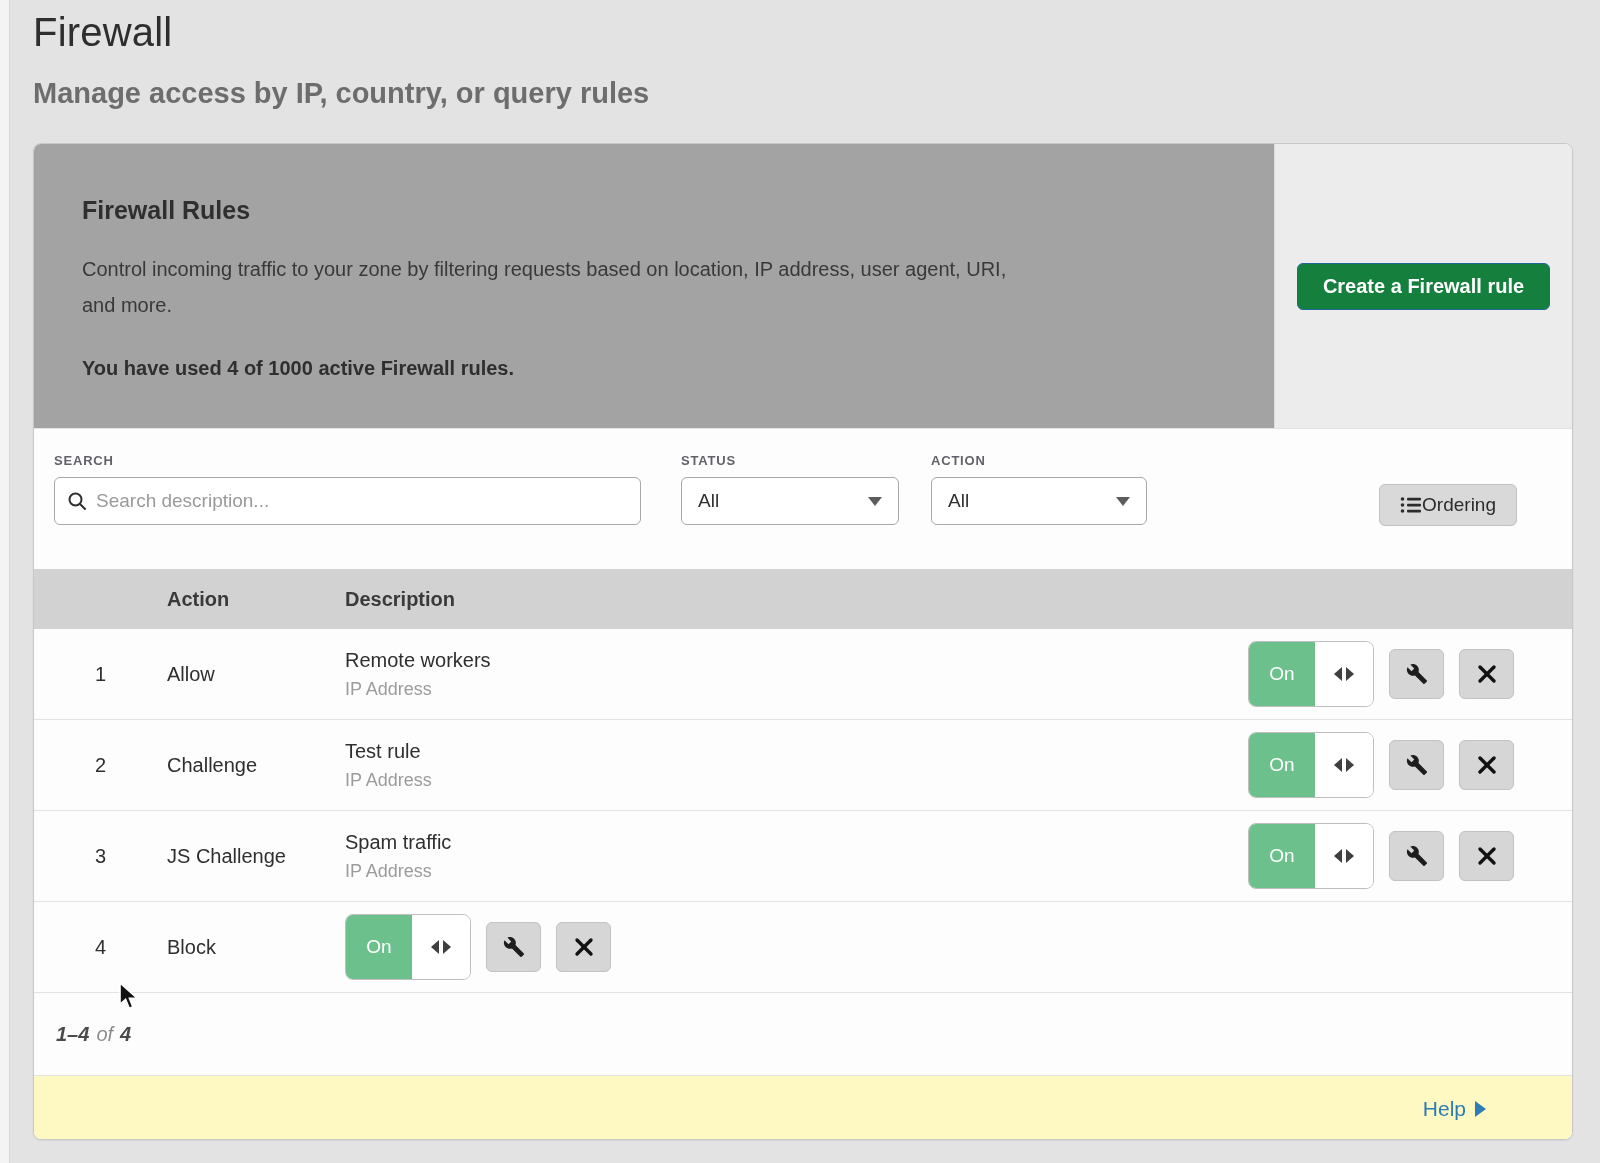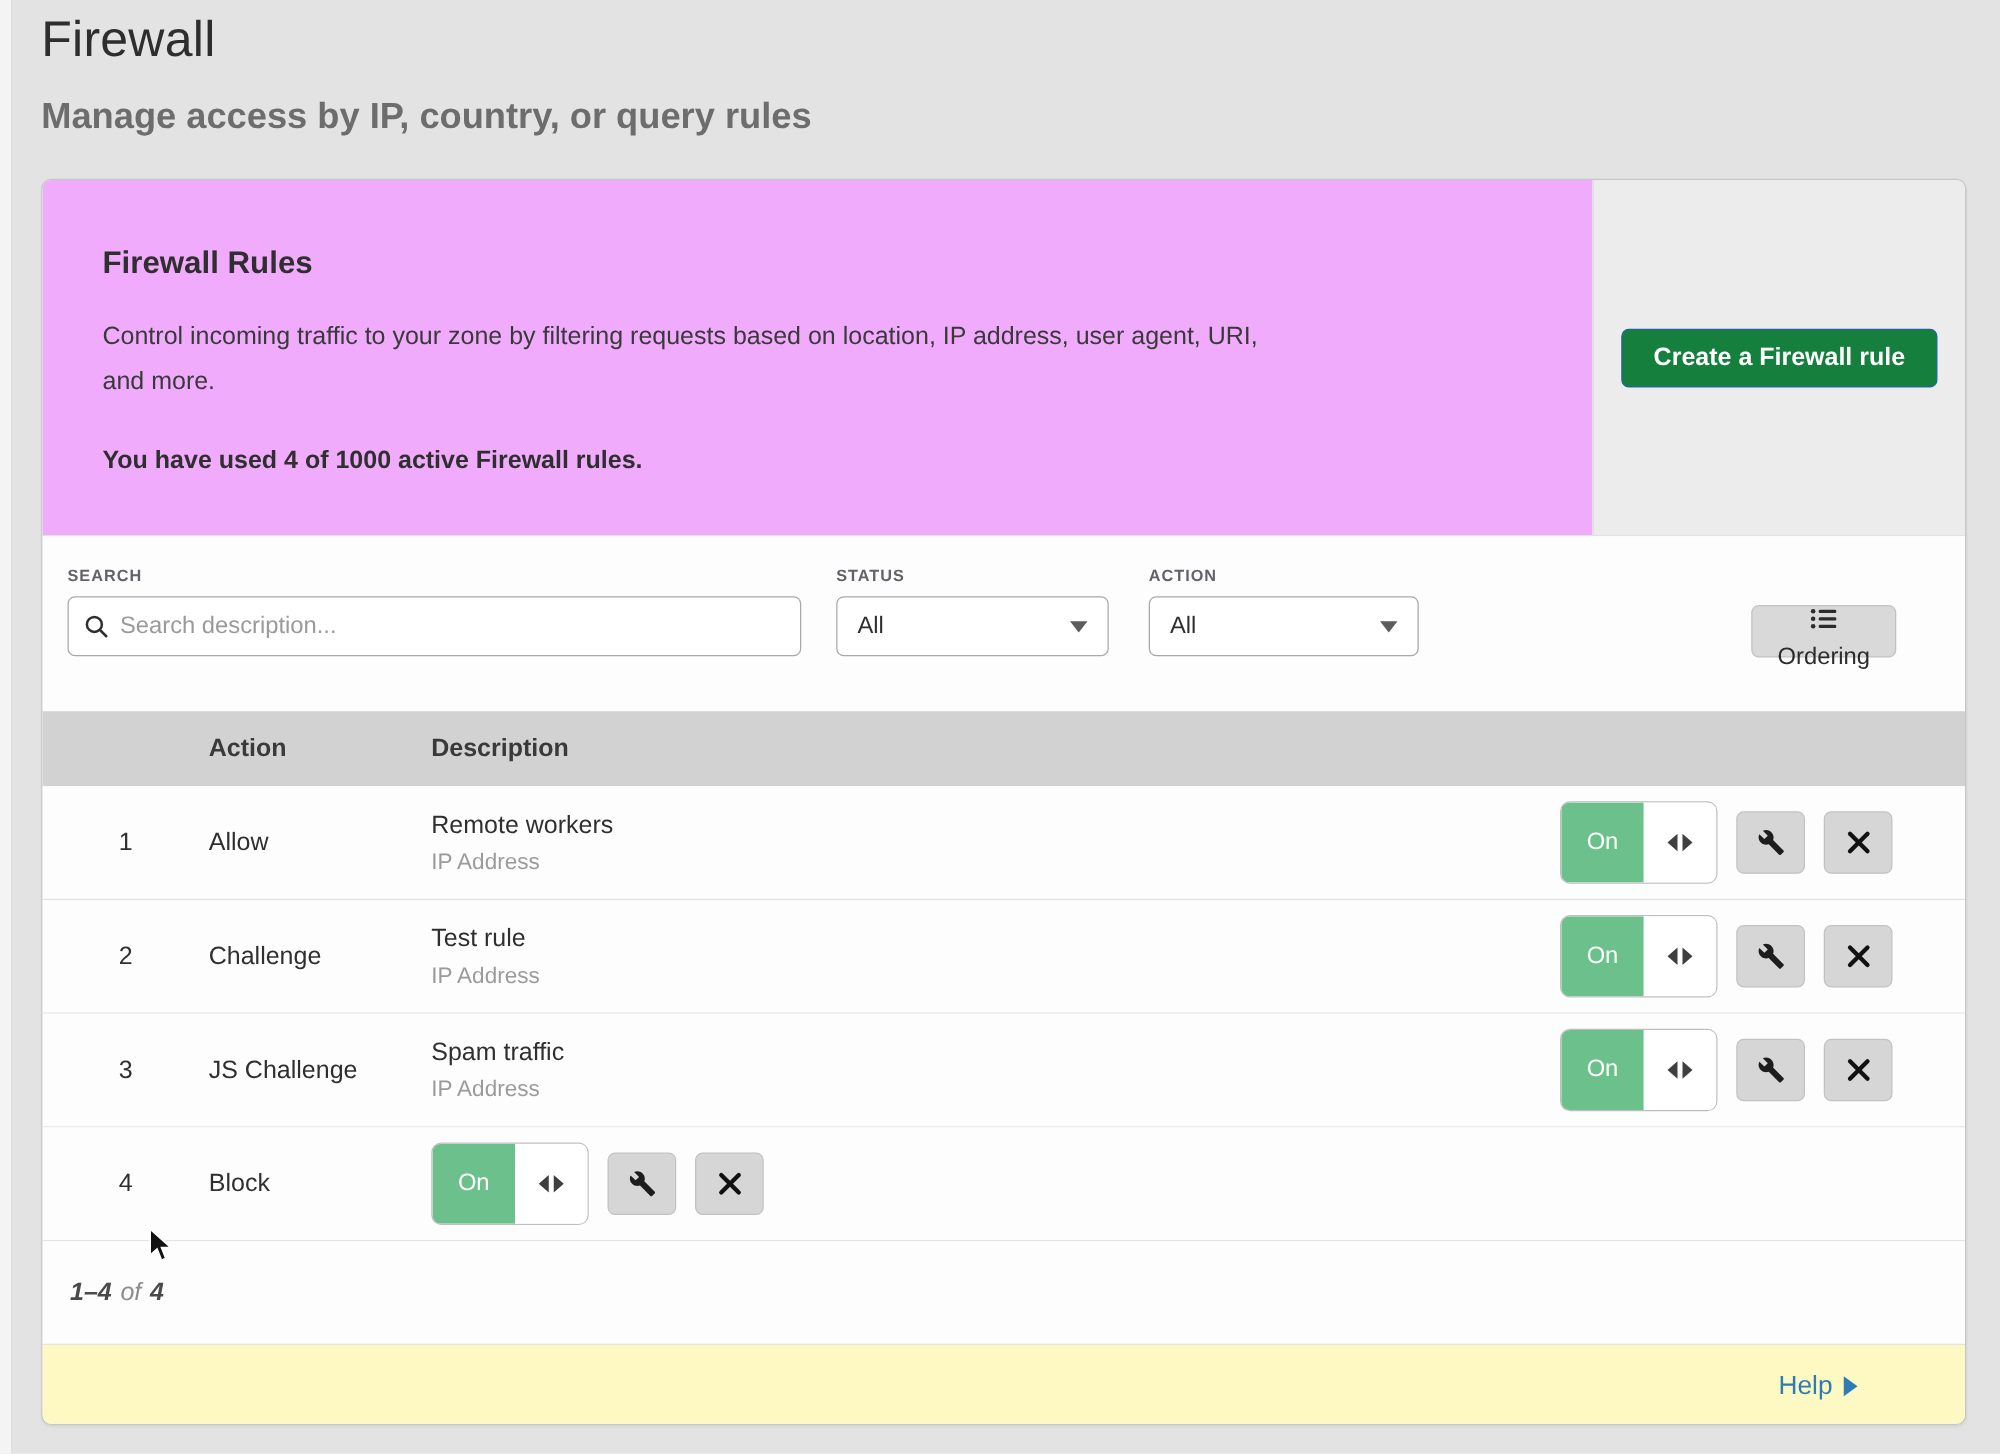--- a/index.html
+++ b/index.html
@@ -21,21 +21,21 @@
   .page-subtitle { margin-top: 22px; font-size: 29px; font-weight: 700; color: #6d6d6d; }
 
   
   .main-card {
     position: absolute; left: 33px; top: 143px; width: 1540px; height: 997px;
     background: #fdfdfd; border: 1px solid #c7c7c7; border-radius: 8px;
     box-shadow: 0 1px 2px rgba(0,0,0,0.06);
     overflow: hidden;
   }
   .card-top { display: flex; height: 285px; border-bottom: 1px solid #e2e2e2; }
-  .card-top-left { width: 1240px; padding: 52px 48px 0 48px; background: #f0abfc; }
+  .card-top-left { width: 1240px; padding: 52px 48px 0 48px; background: #a3a3a3; }
   .card-heading { font-size: 25px; font-weight: 700; color: #2f2f2f; }
   .card-desc { margin-top: 26px; font-size: 20px; line-height: 36px; color: #393939; max-width: 960px; }
   .card-usage { margin-top: 34px; font-size: 20px; font-weight: 700; color: #2f2f2f; }
   .card-top-right {
     flex: 1; background: #ececec; border-left: 1px solid #dcdcdc;
     display: flex; align-items: center; justify-content: center;
   }
   .create-btn {
     background: #15803d; color: #fff; border: 1px solid #226699; border-radius: 6px;
     font-family: "Liberation Sans", sans-serif;
@@ -59,33 +59,33 @@
   .search-box input {
     border: none; outline: none; flex: 1; font-size: 19px; color: #333;
     font-family: "Liberation Sans", sans-serif; background: transparent; margin-left: 9px;
   }
   .search-box input::placeholder { color: #9a9a9a; }
   .select-box {
     height: 48px; border: 1px solid #a9a9a9; border-radius: 6px; background: #fff;
     display: flex; align-items: center; justify-content: space-between;
     padding: 0 16px; font-size: 19px; color: #2f2f2f; cursor: pointer; text-align: right;
   }
-  .status-group { margin-left: 28px; }
+  .status-group { margin-left: 40px; }
   .status-group .select-box { width: 218px; }
   .action-group { margin-left: 32px; }
   .action-group .select-box { width: 216px; }
   .caret-down {
     width: 0; height: 0; border-left: 7px solid transparent; border-right: 7px solid transparent;
     border-top: 9px solid #5c5c5c;
   }
   .ordering-btn {
     margin-left: auto; margin-top: 31px; height: 42px; padding: 0 20px;
     background: #d9d9d9; border: 1px solid #c2c2c2; border-radius: 6px;
-    display: flex; align-items: center; gap: 10px; font-size: 19px; color: #2c2c2c;
-    font-family: "Liberation Sans", sans-serif; cursor: pointer; flex-direction: column;
+    display: flex; align-items: center; font-size: 19px; color: #2c2c2c;
+    font-family: "Liberation Sans", sans-serif; cursor: pointer;
   }
 
   
   .table-header {
     height: 60px; background: #d2d2d2; display: grid;
     grid-template-columns: 133px 178px 1fr; align-items: center;
     font-size: 20px; font-weight: 700; color: #3a3a3a;
   }
   .rule-row {
     height: 91px; display: grid; grid-template-columns: 133px 178px 1fr auto;

